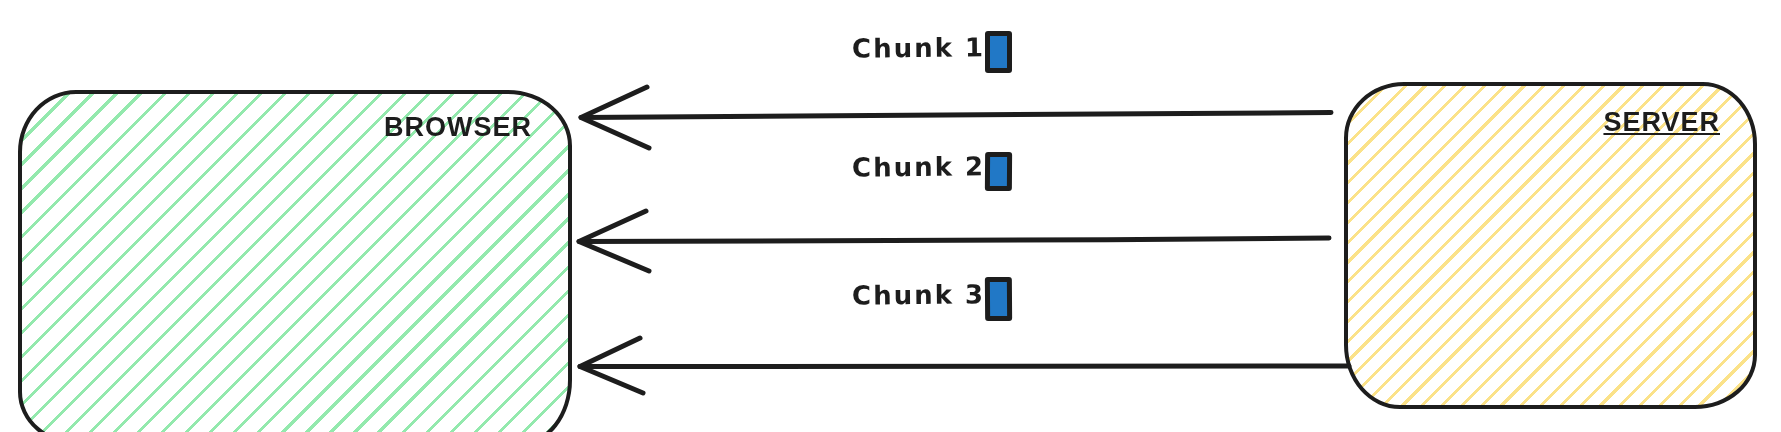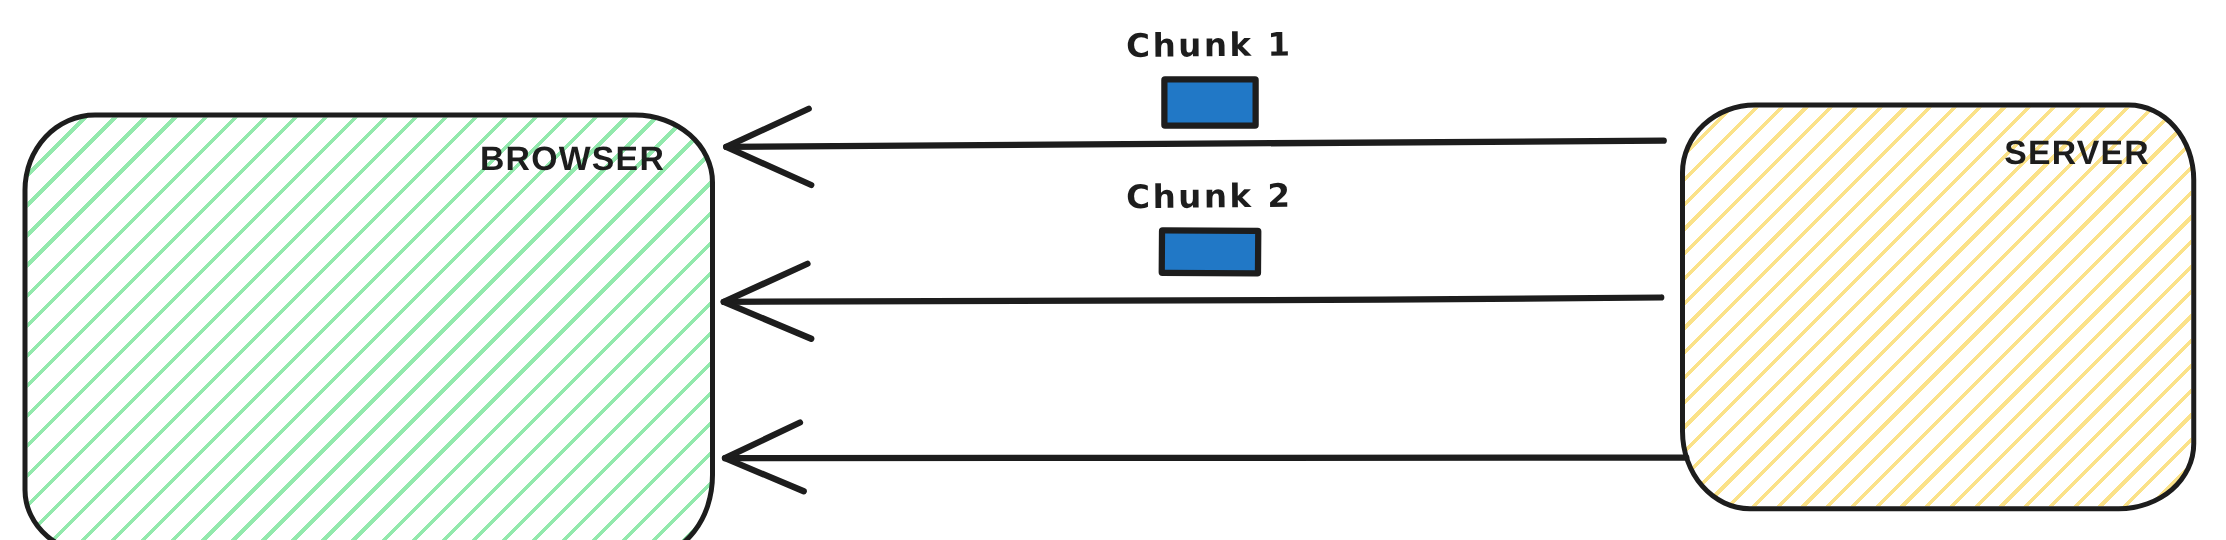--- a/index.html
+++ b/index.html
@@ -40,44 +40,44 @@
       var(--server_hatch, #fbe289) 11px, var(--server_hatch, #fbe289) 14px);
   }
   .node-label {
     font-size: 27px;
     font-weight: 700;
     letter-spacing: 1px;
     color: var(--ink, #1d1d1d);
     padding: 18px 36px 0 0;
     user-select: none;
   }
-  .server-box .node-label { padding: 21px 33px 0 0; }
+  .server-box .node-label { padding: 21px 33px 0 0; text-decoration: underline; }
 
   
   .arrows-layer {
     position: absolute;
     left: 0; top: 0;
     width: 1781px; height: 432px;
     pointer-events: none;
   }
   .arrows-layer path {
     fill: none;
     stroke: var(--ink, #1d1d1d);
     stroke-width: 5px;
     stroke-linecap: round;
     stroke-linejoin: round;
   }
 
   
   .chunk-group {
     position: absolute;
-    left: 888px;
+    left: 852px;
     width: 160px;
     display: flex;
-    flex-direction: column;
+    flex-direction: row;
     align-items: center;
   }
   .chunk-group.c1 { top: 22px; }
   .chunk-group.c2 { top: 143px; text-align: center; }
   .chunk-group.c3 { top: 268px; }
   .chunk-label {
     font-family: "DejaVu Sans", sans-serif;
     font-size: 26px;
     font-weight: 700;
     letter-spacing: 2px;
@@ -129,14 +129,18 @@
   <div class="chunk-group c1">
     <div class="chunk-label">Chunk 1</div>
     <div class="chunk-rect"></div>
   </div>
 
   <div class="chunk-group c2">
     <div class="chunk-label">Chunk 2</div>
     <div class="chunk-rect"></div>
   </div>
 
+  <div class="chunk-group c3">
+    <div class="chunk-label">Chunk 3</div>
+    <div class="chunk-rect"></div>
+  </div>
 
 </div>
 
 </body></html>

